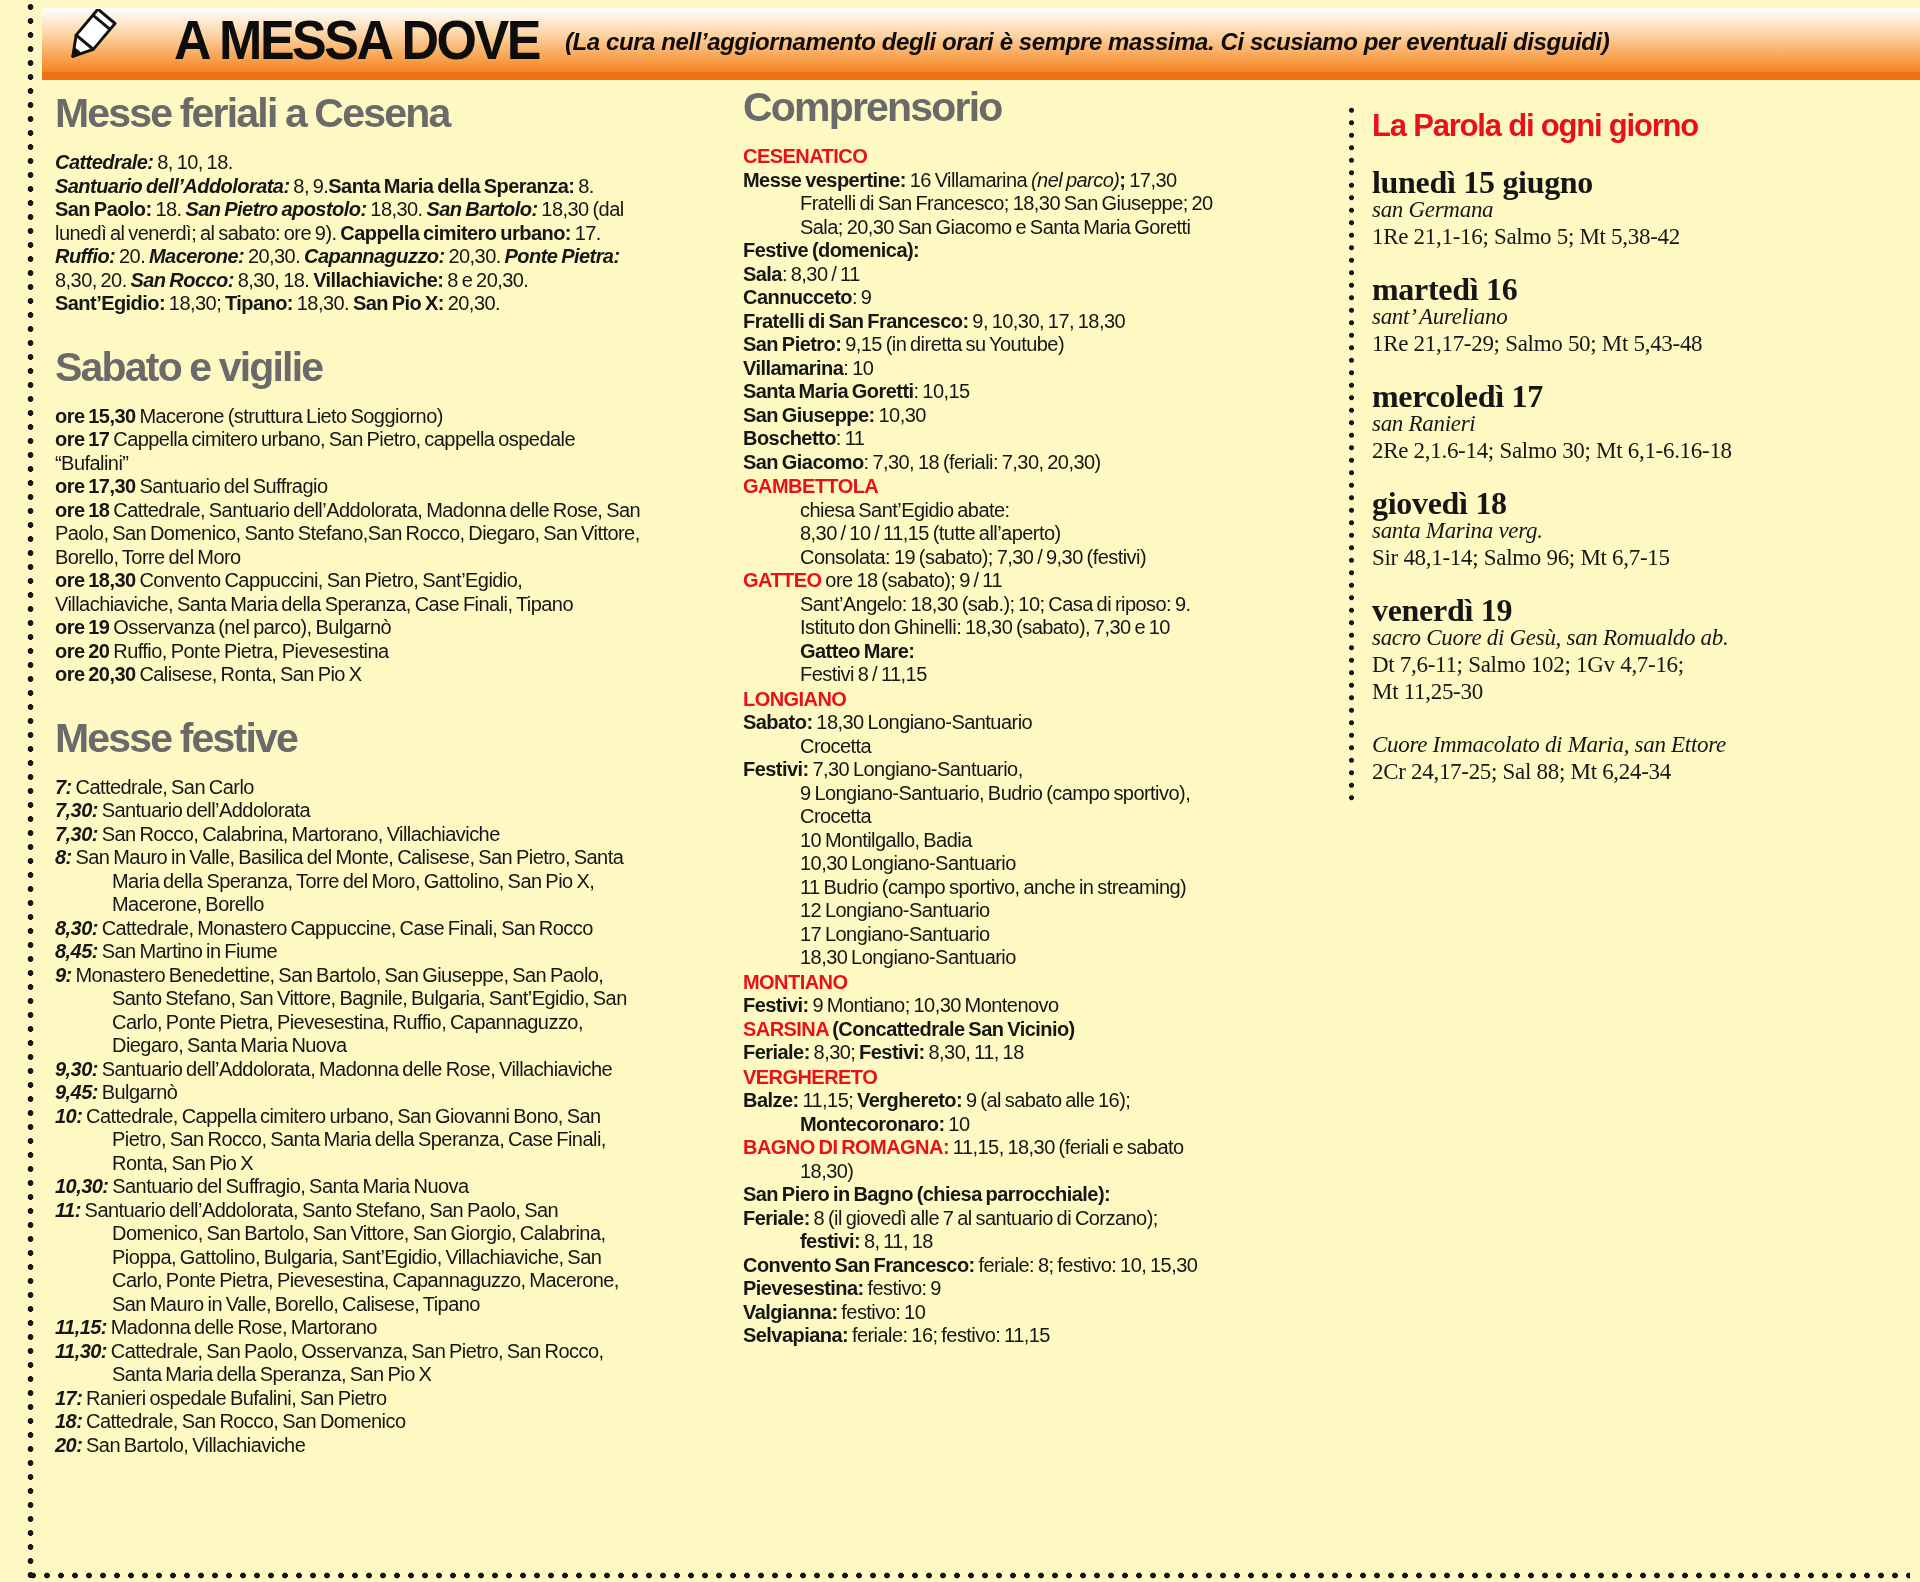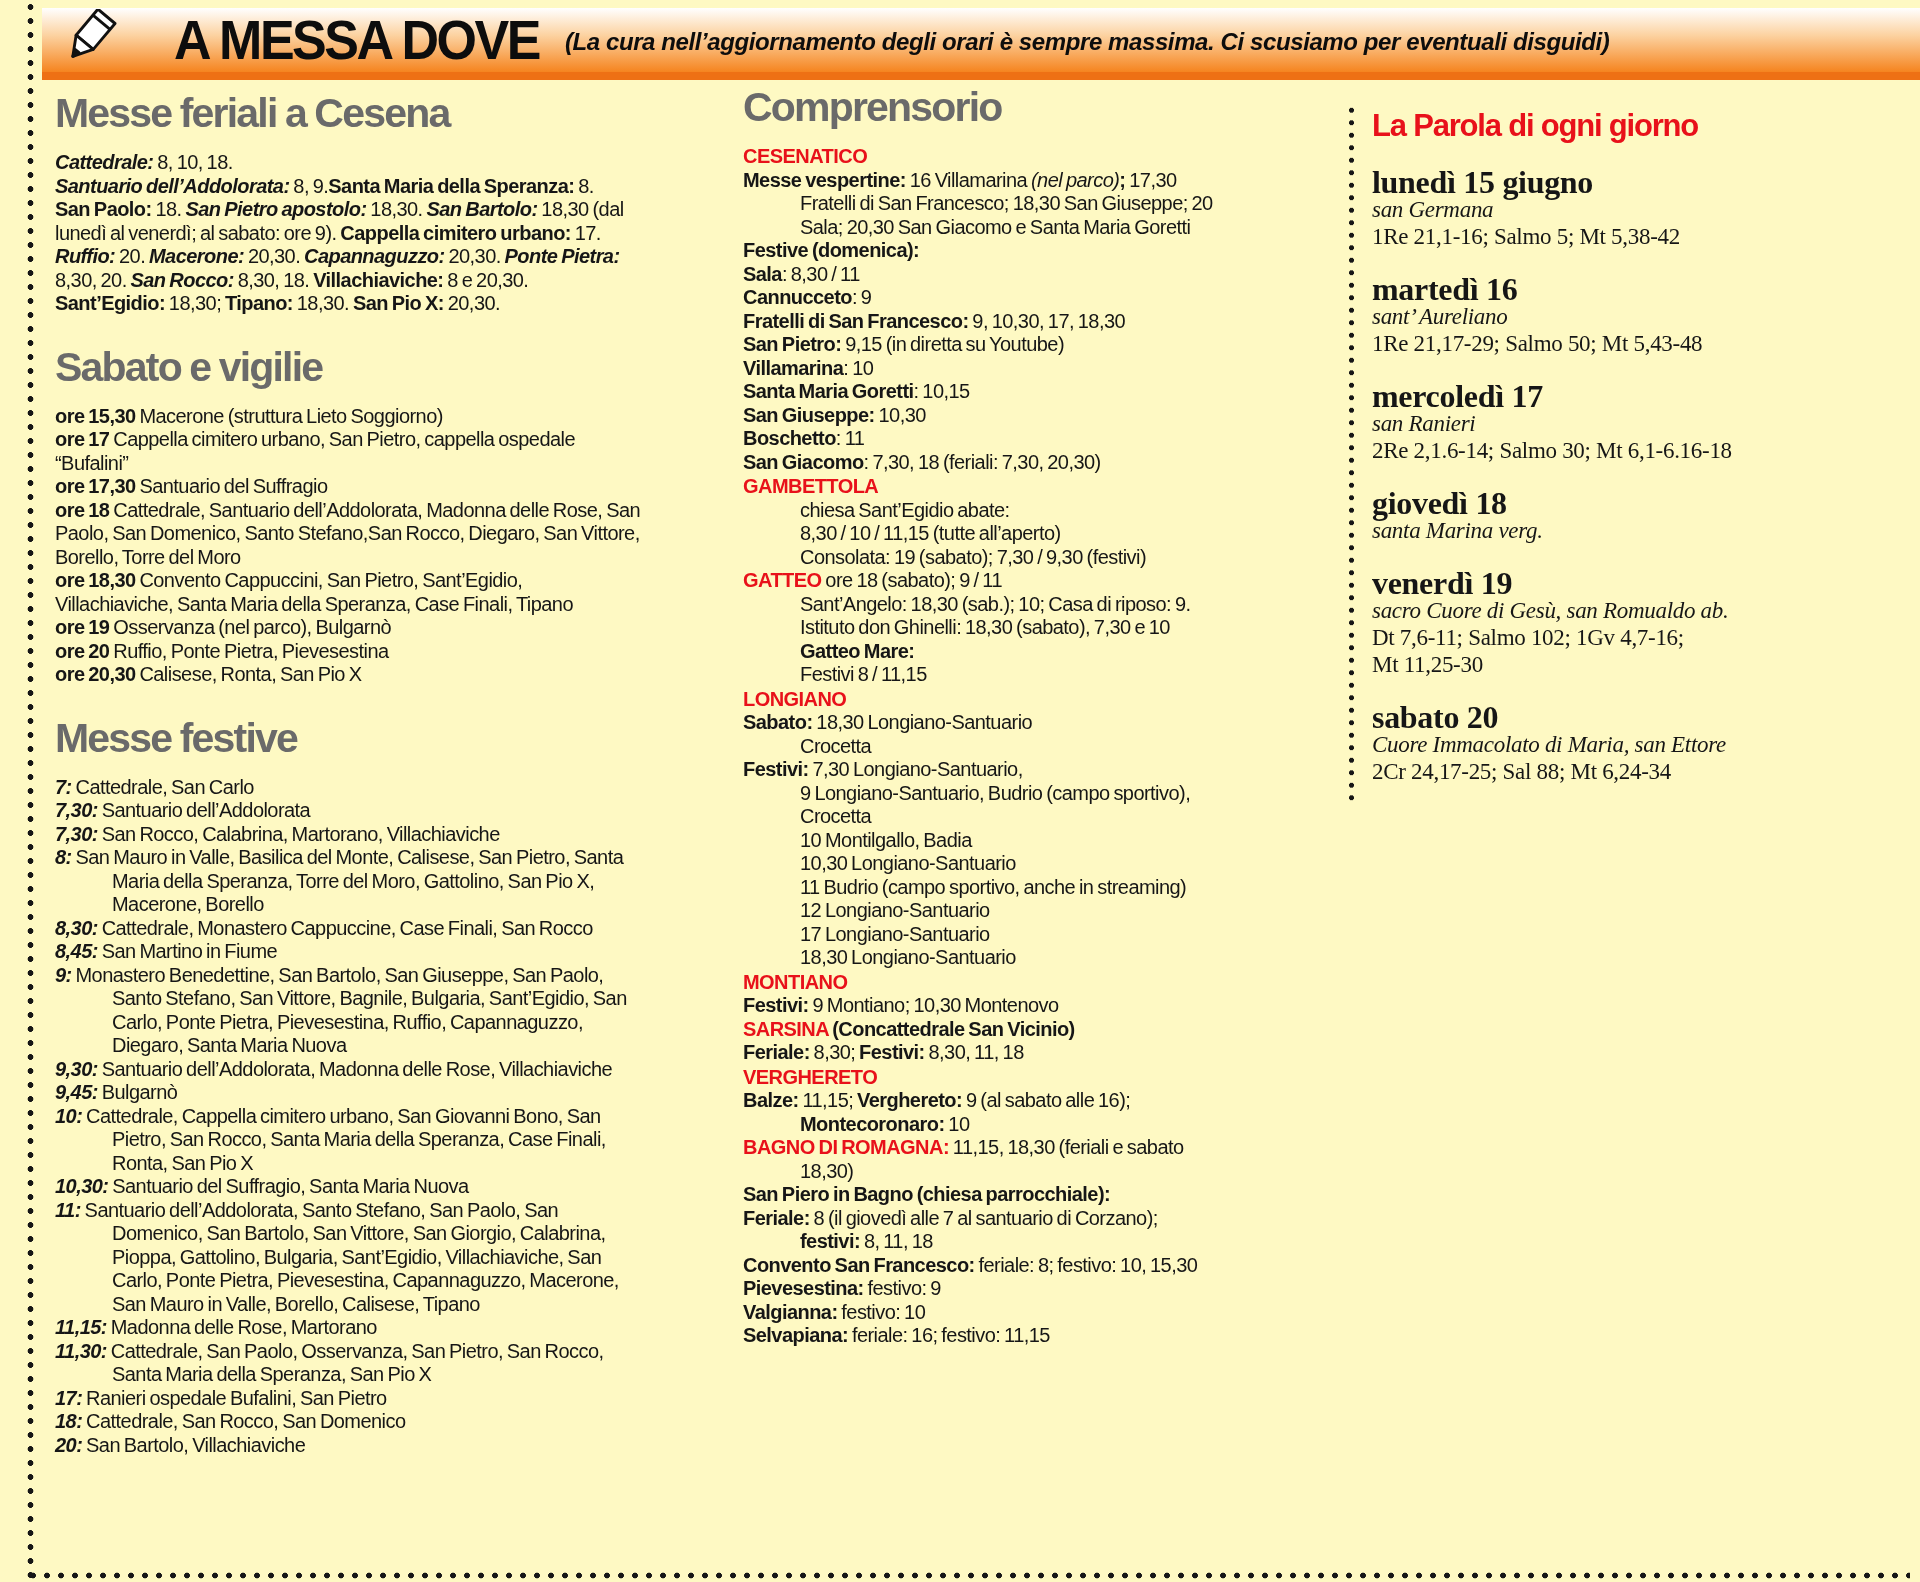--- a/index.html
+++ b/index.html
@@ -190,28 +190,28 @@
           <div class="day-readings">1Re 21,17-29; Salmo 50; Mt 5,43-48</div>
         </div>
         <div class="day-block">
           <div class="day-name">mercoledì 17</div>
           <div class="day-saint">san Ranieri</div>
           <div class="day-readings">2Re 2,1.6-14; Salmo 30; Mt 6,1-6.16-18</div>
         </div>
         <div class="day-block">
           <div class="day-name">giovedì 18</div>
           <div class="day-saint">santa Marina verg.</div>
+          <div class="day-readings">Sir 48,1-14; Salmo 96; Mt 6,7-15</div>
         </div>
         <div class="day-block">
           <div class="day-name">venerdì 19</div>
           <div class="day-saint">sacro Cuore di Gesù, san Romualdo ab.</div>
           <div class="day-readings">Dt 7,6-11; Salmo 102; 1Gv 4,7-16;</div>
           <div class="day-readings">Mt 11,25-30</div>
         </div>
         <div class="day-block">
-          <div class="day-name">sabato 20</div>
           <div class="day-saint">Cuore Immacolato di Maria, san Ettore</div>
           <div class="day-readings">2Cr 24,17-25; Sal 88; Mt 6,24-34</div>
         </div>
       </div>
   </aside>
 
 </div>
 
 </body></html>

